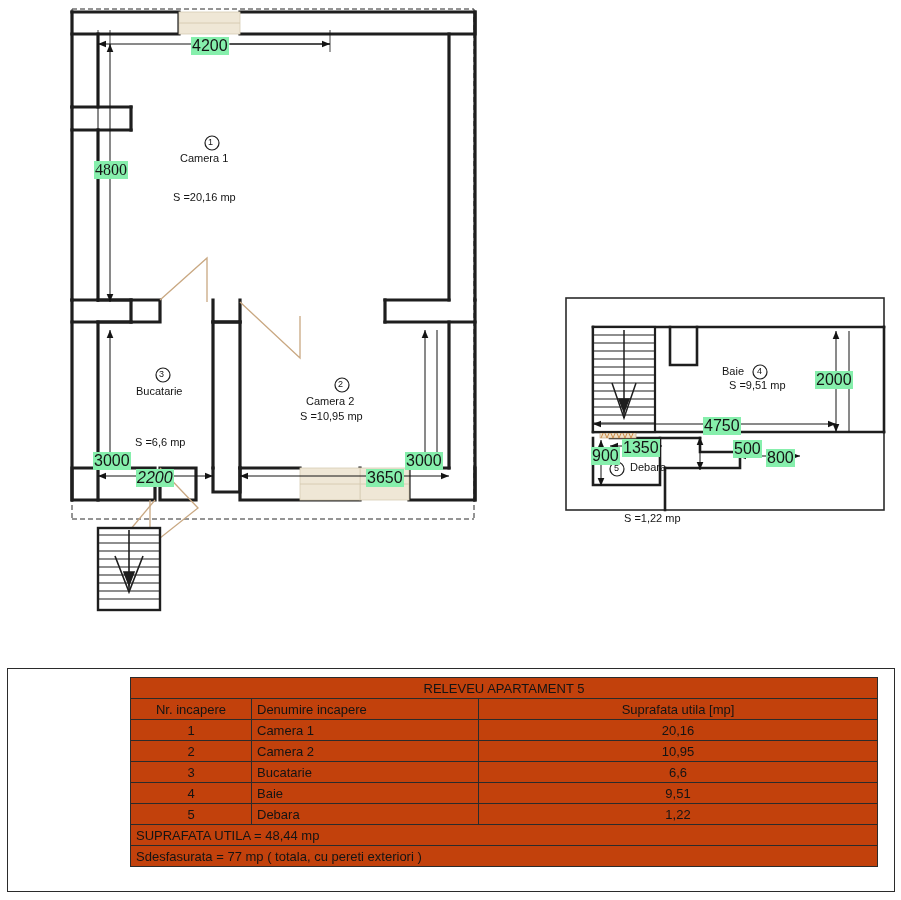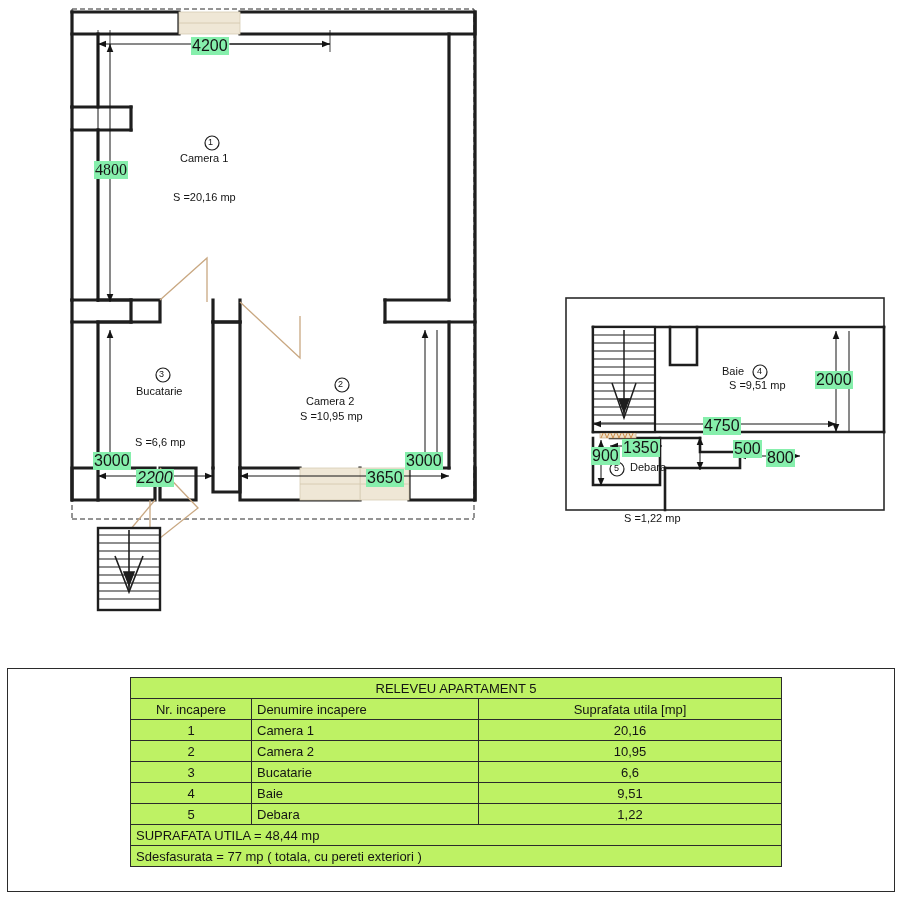--- a/index.html
+++ b/index.html
@@ -8,22 +8,22 @@
   .stage{position:absolute;left:0;top:0;width:901px;height:900px;}
   svg{display:block;}
   .txt{position:absolute;font-size:11px;line-height:1.25;white-space:nowrap;color:#141414;}
   .dim{position:absolute;font-size:16px;white-space:nowrap;color:#141414;background:#86efac;padding:0 1px;}
   .roomname{font-size:11px;}
   .roomarea{font-size:11px;}
 
   
   .tablewrap{position:absolute;left:7px;top:668px;width:886px;height:222px;
              border:1px solid #2b2b2b;background:#fff;}
-  table.releveu{position:absolute;left:122px;top:8px;width:652px;
-                border-collapse:collapse;background:#bef264;}
+  table.releveu{position:absolute;left:122px;top:8px;width:748px;
+                border-collapse:collapse;background:#c2410c;}
   table.releveu td{border:1px solid #2b2b2b;font-size:13px;padding:1px 5px;
                    color:#141414;height:18px;}
   td.title{text-align:center;font-size:14px;padding:3px 4px;}
   td.hd{text-align:center;}
   td.hd.left{text-align:left;}
   td.num{text-align:center;width:110px;}
   td.nm{text-align:left;width:216px;}
   td.sup{text-align:center;}
   td.summary{text-align:left;font-size:14px;padding:3px 6px;}
 </style>

